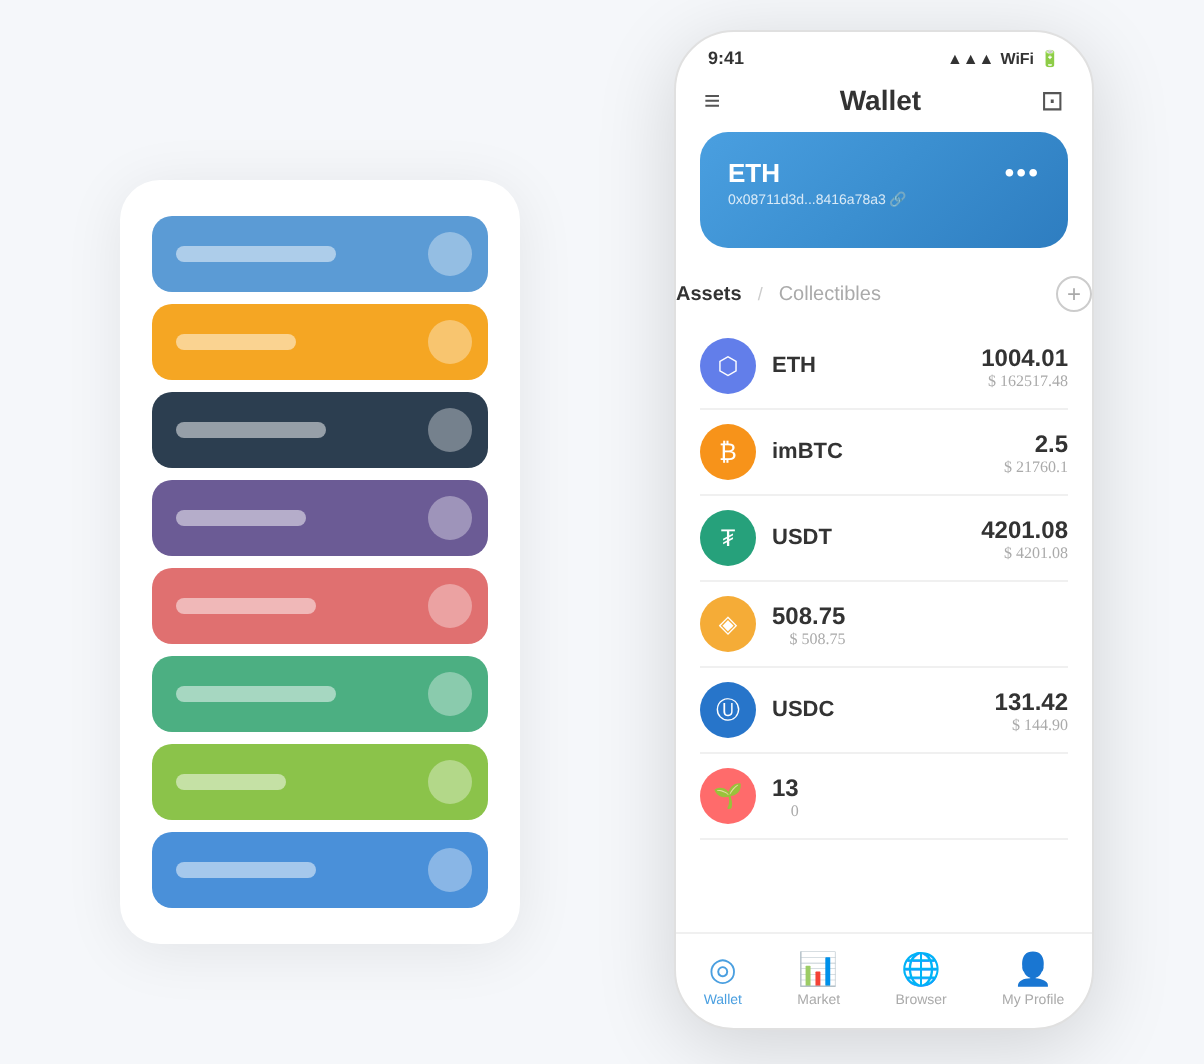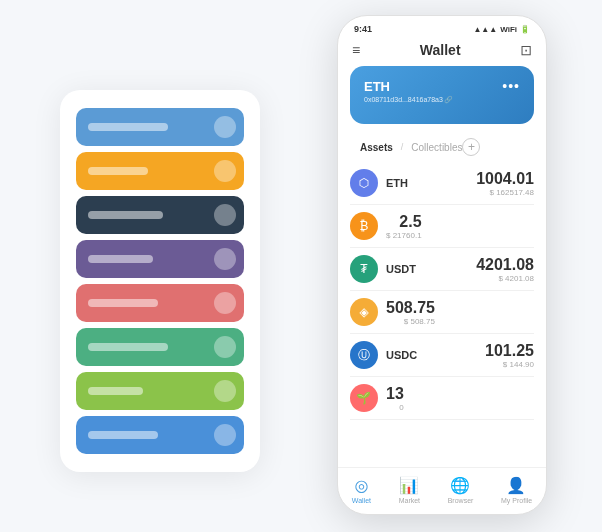--- a/index.html
+++ b/index.html
@@ -148,22 +148,23 @@
     }
     .eth-balance-label {
       font-size: 9px;
       opacity: 0.8;
       text-align: right;
     }
 
     
     .assets-header {
       display: flex;
-      align-items: center;
-      padding: 4px 22px 6px;
+      justify-content: space-between;
+      align-items: center;
+      padding: 4px 0 6px;
     }
     .assets-tabs {
       display: flex;
       gap: 8px;
       align-items: center;
       font-size: 10px;
     }
     .tab-active {
       color: #333;
       font-weight: 600;
@@ -214,27 +215,28 @@
     .asset-name {
       font-size: 11px;
       font-weight: 600;
       color: #333;
       flex: 1;
     }
     .asset-values {
       text-align: right;
     }
     .asset-amount {
-      font-size: 16px;
+      font-size: 12px;
       font-weight: 600;
       color: #333;
     }
     .asset-usd {
       font-size: 8px;
       color: #aaa;
+      font-family: Liberation Serif, serif;
     }
 
     
     .bottom-nav {
       display: flex;
       justify-content: space-around;
       align-items: center;
       padding: 8px 0 10px;
       border-top: 0.5px solid #f0f0f0;
     }
@@ -346,20 +348,21 @@
       <div class="asset-icon icon-eth">⬡</div>
       <span class="asset-name">ETH</span>
       <div class="asset-values">
         <div class="asset-amount">1004.01</div>
         <div class="asset-usd">$ 162517.48</div>
       </div>
     </div>
 
     <div class="asset-item">
       <div class="asset-icon icon-imbtc">₿</div>
+      <span class="asset-name">imBTC</span>
       <div class="asset-values">
         <div class="asset-amount">2.5</div>
         <div class="asset-usd">$ 21760.1</div>
       </div>
     </div>
 
     <div class="asset-item">
       <div class="asset-icon icon-usdt">₮</div>
       <span class="asset-name">USDT</span>
       <div class="asset-values">
@@ -373,21 +376,21 @@
       <div class="asset-values">
         <div class="asset-amount">508.75</div>
         <div class="asset-usd">$ 508.75</div>
       </div>
     </div>
 
     <div class="asset-item">
       <div class="asset-icon icon-usdc">Ⓤ</div>
       <span class="asset-name">USDC</span>
       <div class="asset-values">
-        <div class="asset-amount">101.25</div>
+        <div class="asset-amount">131.42</div>
         <div class="asset-usd">$ 144.90</div>
       </div>
     </div>
 
     <div class="asset-item">
       <div class="asset-icon icon-tft">🌱</div>
       <div class="asset-values">
         <div class="asset-amount">13</div>
         <div class="asset-usd">0</div>
       </div>

